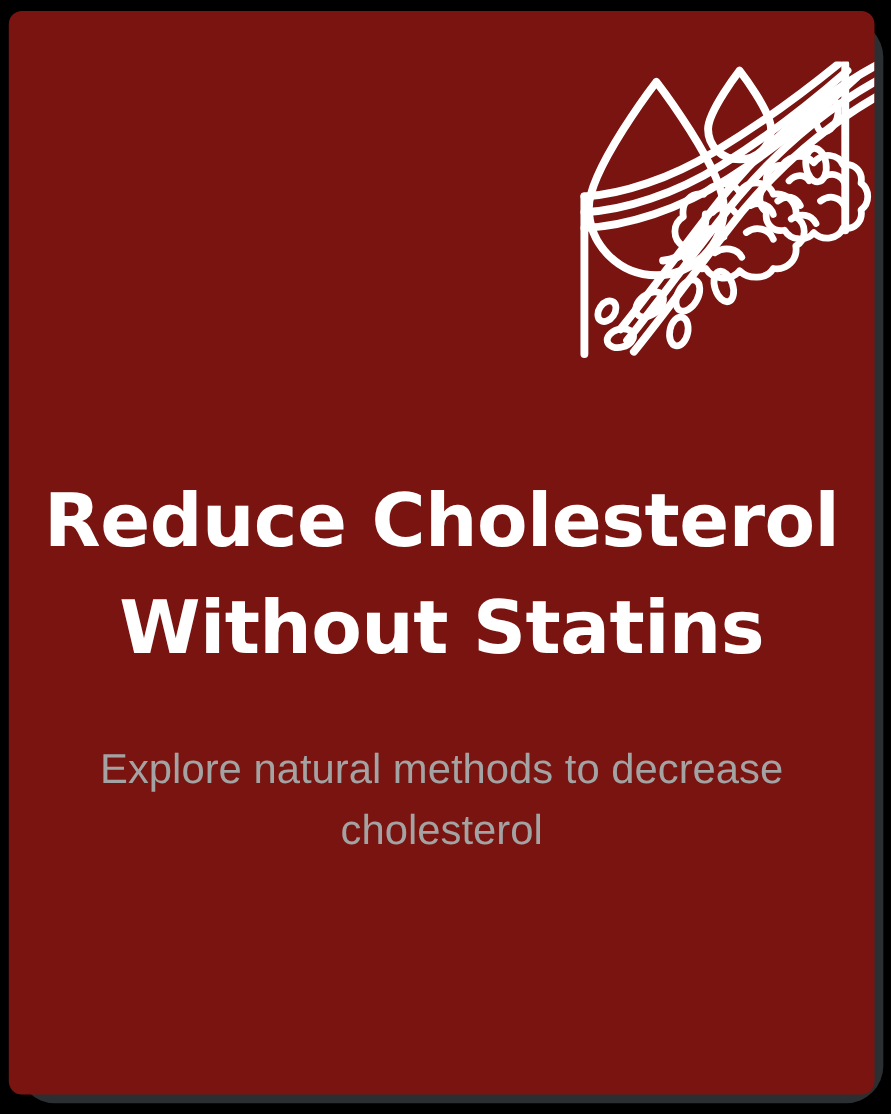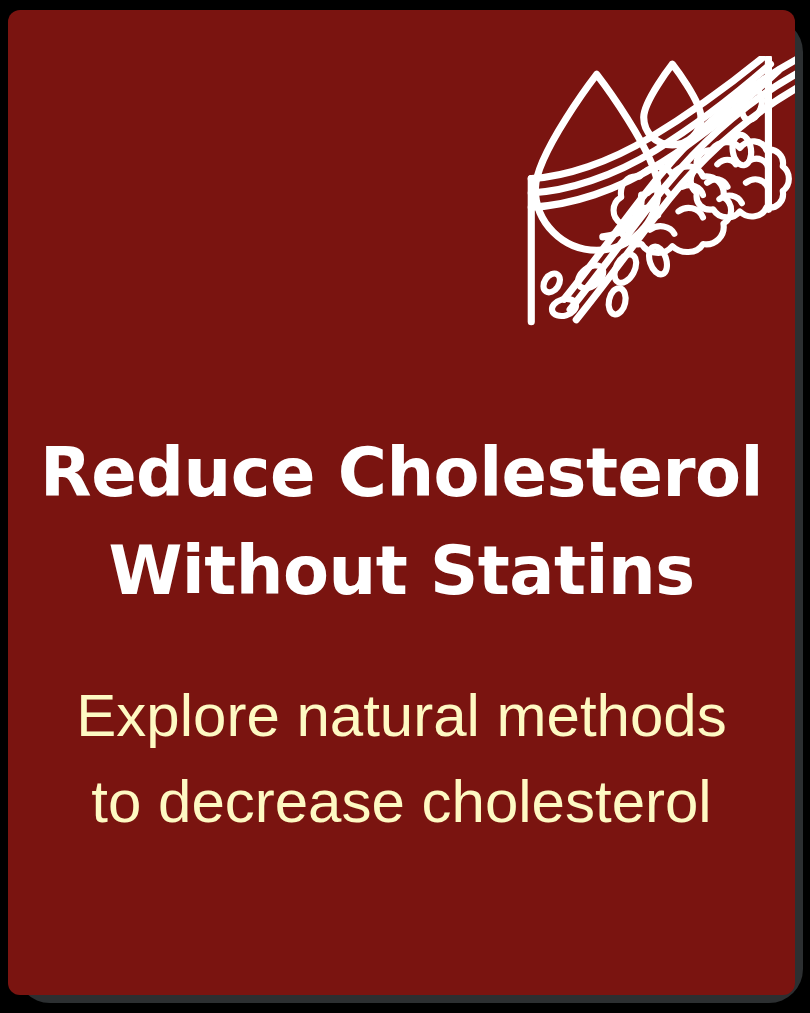--- a/index.html
+++ b/index.html
@@ -73,24 +73,24 @@
     letter-spacing: -0.5px;
     margin-top: 92px;
   }
 
   #subtitle {
     margin: 0;
     padding: 0 36px;
     width: 100%;
     box-sizing: border-box;
     text-align: center;
-    color: #fef9c3;
+    color: #a3a3a3;
     font-family: "Liberation Sans", sans-serif;
     font-weight: 400;
-    font-size: 60px;
+    font-size: 38px;
     line-height: 1.44;
     letter-spacing: 0px;
     margin-top: 52px;
   }
 </style>
 </head>
 <body>
 
 <div id="stage">
 

